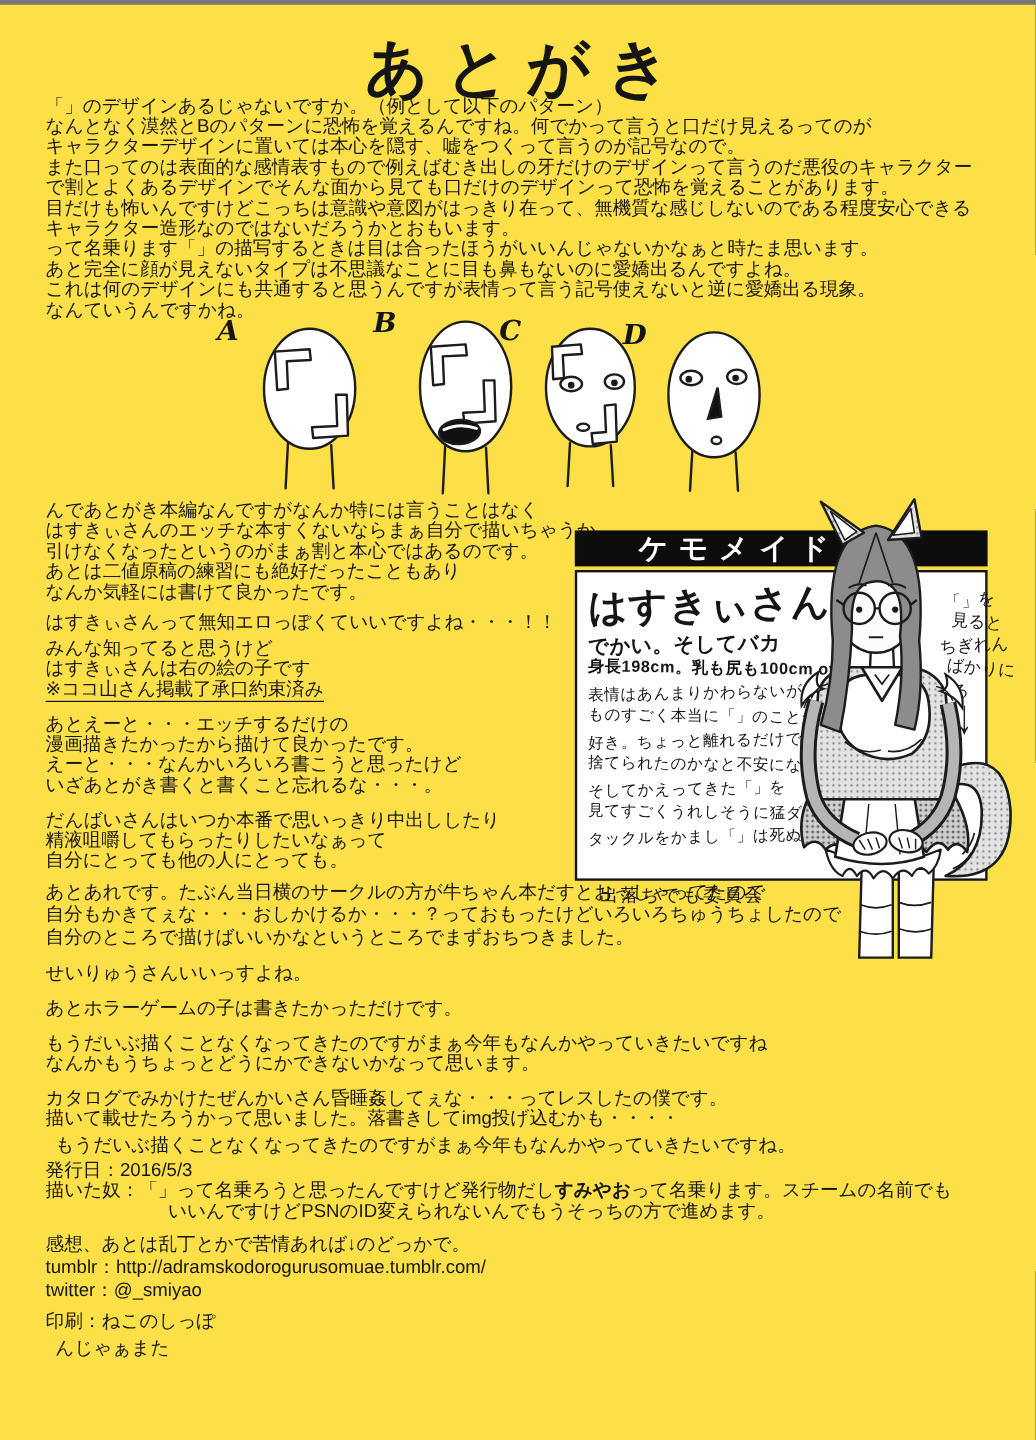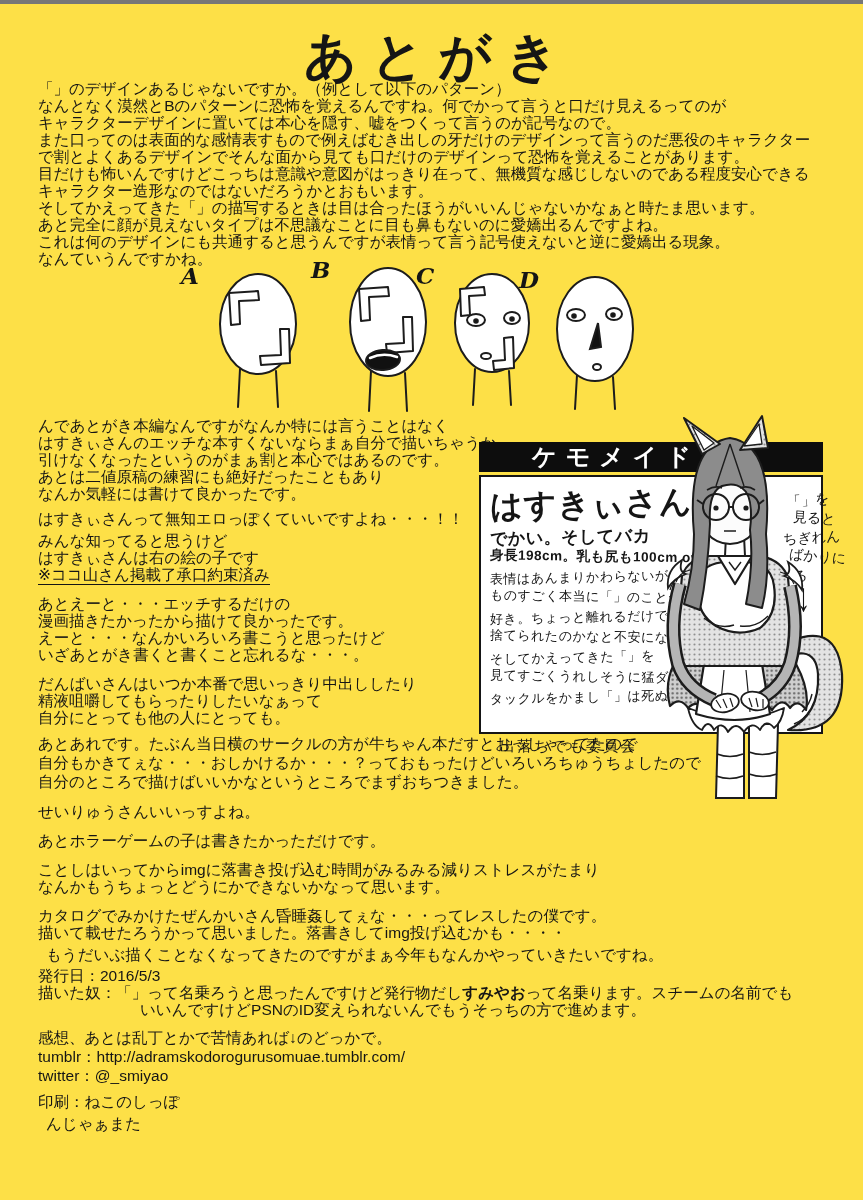--- a/index.html
+++ b/index.html
@@ -75,21 +75,21 @@
   <div class="col">
 
     <div class="para mb4">
         <div class="line">「」のデザインあるじゃないですか。（例として以下のパターン）</div>
         <div class="line">なんとなく漠然とBのパターンに恐怖を覚えるんですね。何でかって言うと口だけ見えるってのが</div>
         <div class="line">キャラクターデザインに置いては本心を隠す、嘘をつくって言うのが記号なので。</div>
         <div class="line">また口ってのは表面的な感情表すもので例えばむき出しの牙だけのデザインって言うのだ悪役のキャラクター</div>
         <div class="line">で割とよくあるデザインでそんな面から見ても口だけのデザインって恐怖を覚えることがあります。</div>
         <div class="line">目だけも怖いんですけどこっちは意識や意図がはっきり在って、無機質な感じしないのである程度安心できる</div>
         <div class="line">キャラクター造形なのではないだろうかとおもいます。</div>
-        <div class="line">そしてかえってきた「」の描写するときは目は合ったほうがいいんじゃないかなぁと時たま思います。</div>
+        <div class="line">って名乗ります「」の描写するときは目は合ったほうがいいんじゃないかなぁと時たま思います。</div>
         <div class="line">あと完全に顔が見えないタイプは不思議なことに目も鼻もないのに愛嬌出るんですよね。</div>
         <div class="line">これは何のデザインにも共通すると思うんですが表情って言う記号使えないと逆に愛嬌出る現象。</div>
         <div class="line">なんていうんですかね。</div>
       </div>
 
     <div class="faces-row">
       <div class="face-item" style="left:165px">
         <span class="face-label">A</span>
         <svg width="110" height="140" viewBox="0 0 110 140">
           <g stroke="#1c1c1c" stroke-width="2" fill="none" stroke-linecap="round">
@@ -191,21 +191,21 @@
 
     <div class="para mb12">
       <div class="line">せいりゅうさんいいっすよね。</div>
     </div>
 
     <div class="para mb12">
       <div class="line">あとホラーゲームの子は書きたかっただけです。</div>
     </div>
 
     <div class="para mb12">
-        <div class="line">ことしはいってからimgに落書き投げ込む時間がみるみる減りストレスがたまり</div>
+        <div class="line">もうだいぶ描くことなくなってきたのですがまぁ今年もなんかやっていきたいですね</div>
         <div class="line">なんかもうちょっとどうにかできないかなって思います。</div>
       </div>
 
     <div class="para mb5">
         <div class="line">カタログでみかけたぜんかいさん昏睡姦してぇな・・・ってレスしたの僕です。</div>
         <div class="line">描いて載せたろうかって思いました。落書きしてimg投げ込むかも・・・・</div>
       </div>
 
     <div class="para mb4">
       <div class="line indent1">もうだいぶ描くことなくなってきたのですがまぁ今年もなんかやっていきたいですね。</div>

